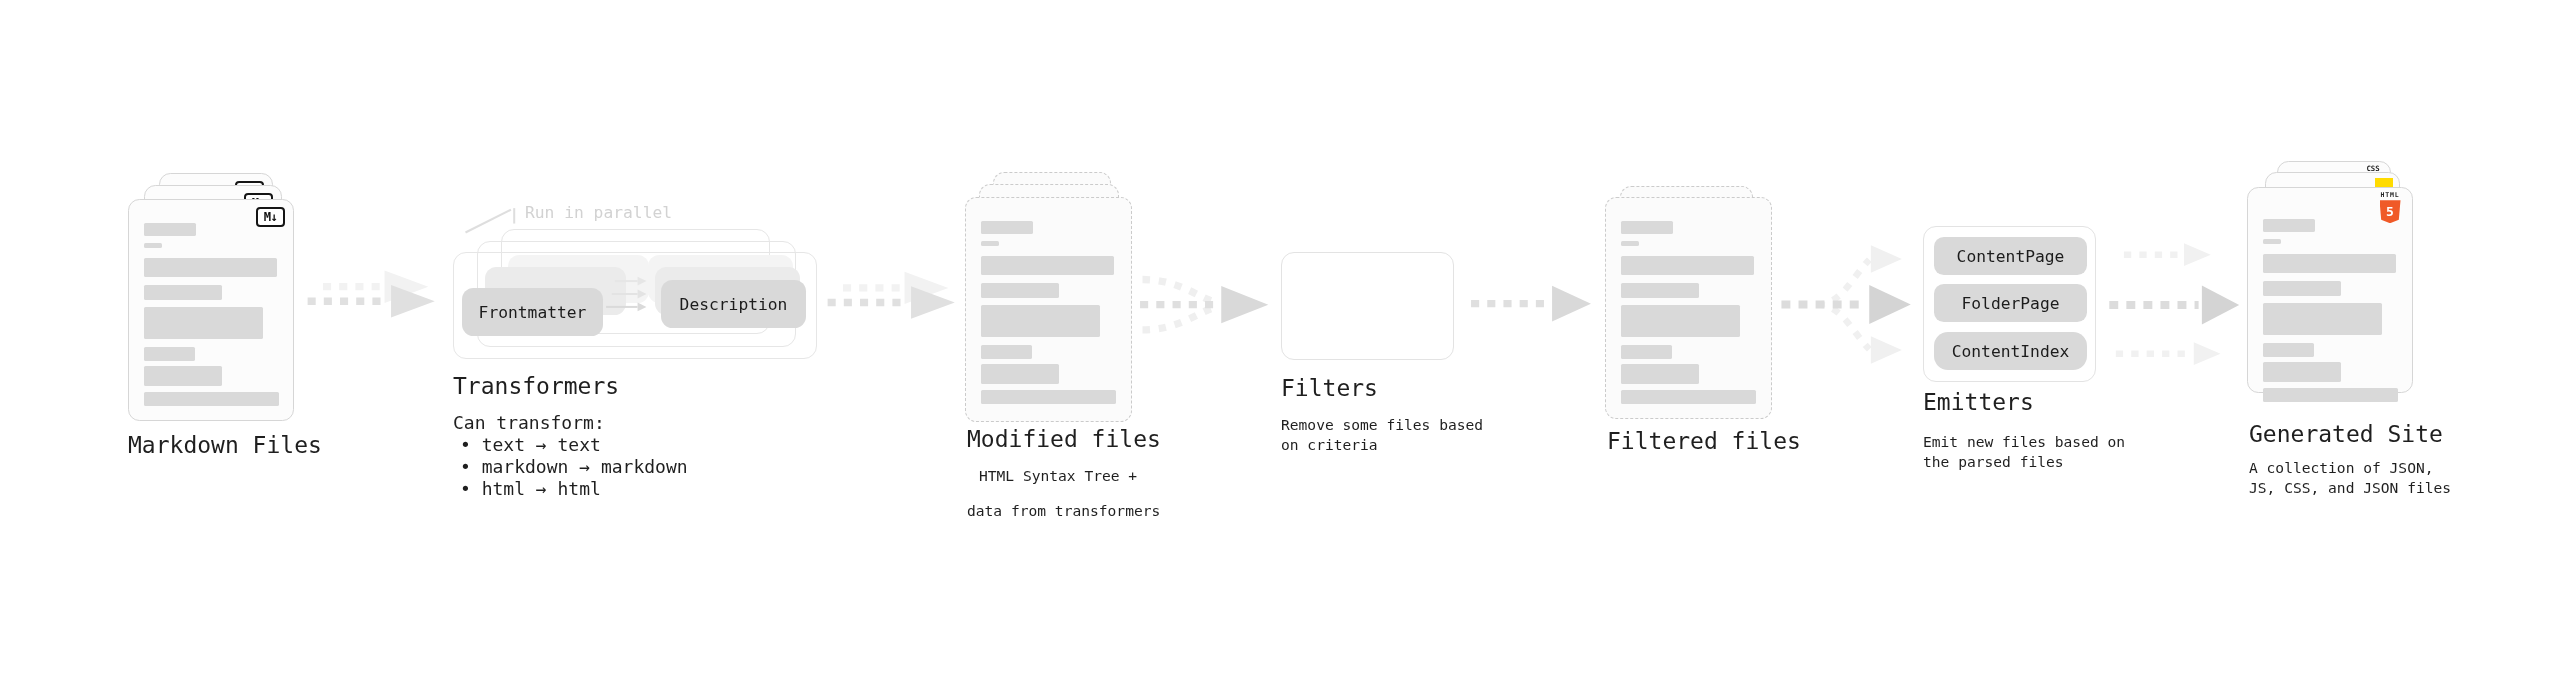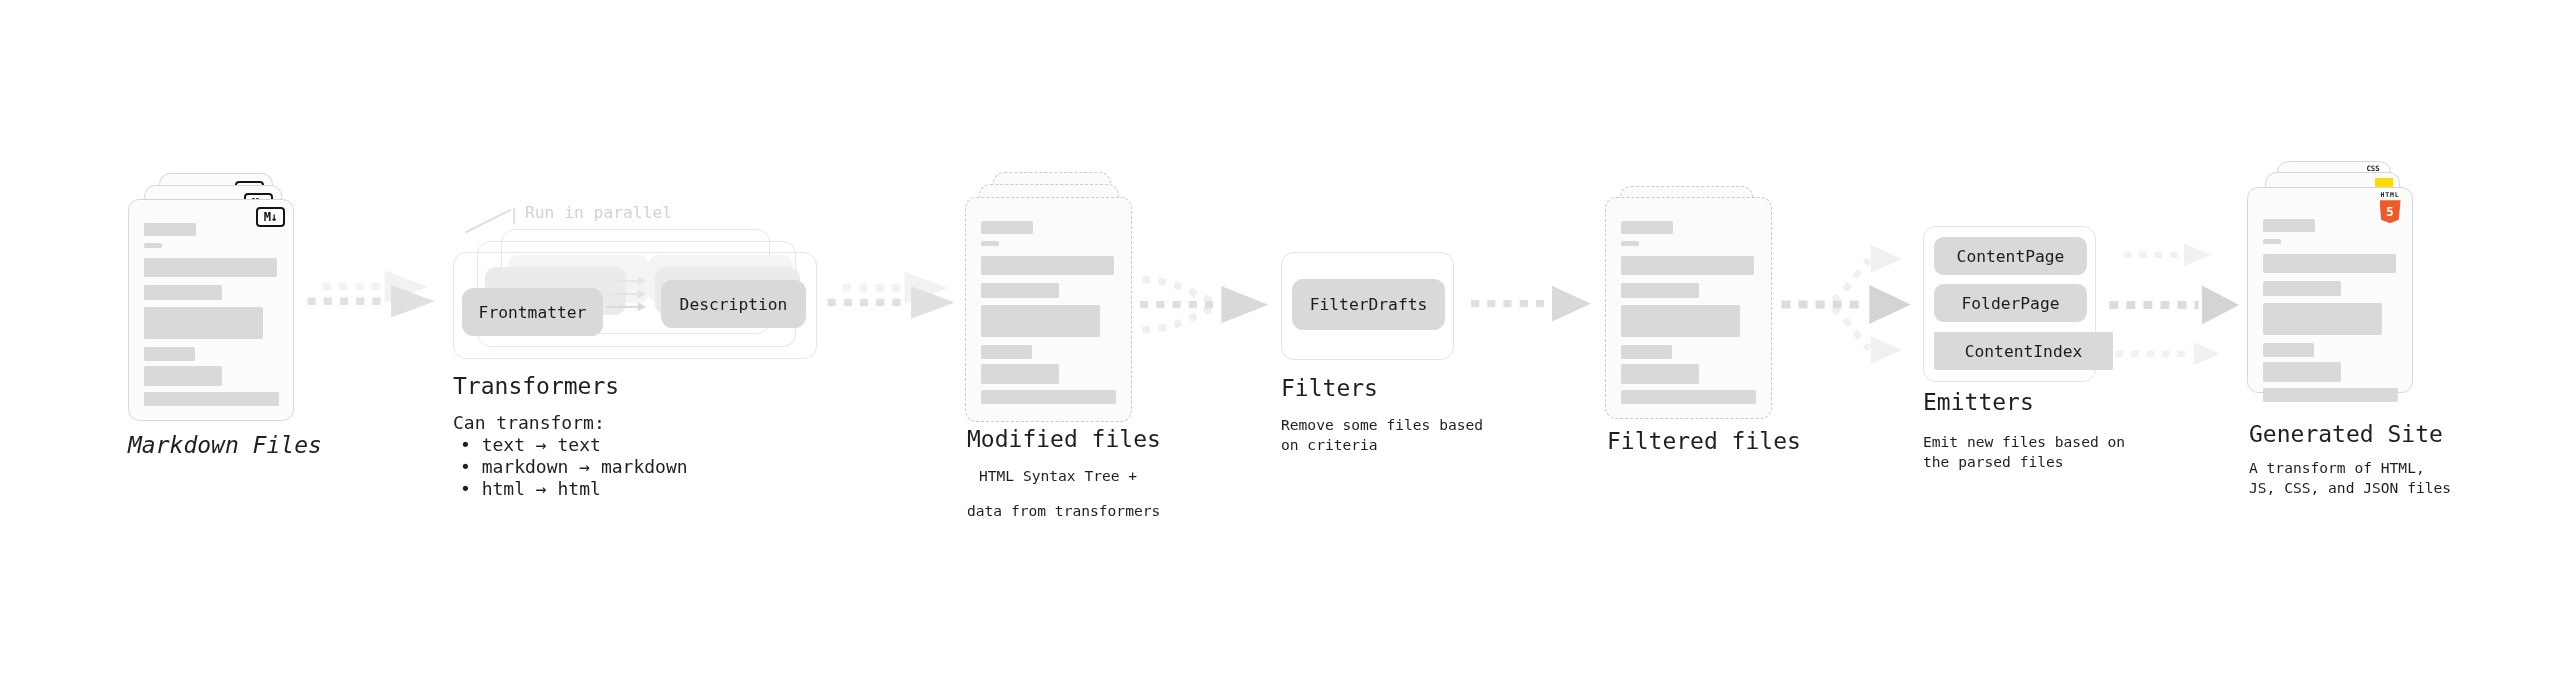--- a/index.html
+++ b/index.html
@@ -57,21 +57,21 @@
         <div class="b" style="width:18.7px;height:5.7px;margin-bottom:9.8px;"></div>
         <div class="b" style="width:133px;height:19.5px;margin-bottom:7.3px;"></div>
         <div class="b" style="width:78px;height:15.4px;margin-bottom:7.3px;"></div>
         <div class="b" style="width:119px;height:32px;margin-bottom:7.3px;"></div>
         <div class="b" style="width:51px;height:14px;margin-bottom:5.7px;"></div>
         <div class="b" style="width:78px;height:19.5px;margin-bottom:6.5px;"></div>
         <div class="b" style="width:135px;height:14px;"></div>
       </div>
     </div>
   </div>
-  <div class="lbl" style="left:128px;top:432px;font-style:italic;">Markdown Files</div>
+  <div class="lbl" style="left:128px;top:432px;">Markdown Files</div>
 
   <svg style="left:305px;top:264px;" width="134" height="81" viewBox="0 0 165 100">
     <g>
       <line x1="22" y1="28" x2="95" y2="28" stroke="#f2f2f2" stroke-width="9" stroke-dasharray="10 10"></line>
       <polygon points="98,8 98,48 152,28" fill="#f2f2f2"></polygon>
     </g>
     <g>
       <line x1="3" y1="46" x2="100" y2="46" stroke="#e0e0e0" stroke-width="9" stroke-dasharray="10 10"></line>
       <polygon points="106,26 106,66 160,46" fill="#e0e0e0"></polygon>
     </g>
@@ -148,23 +148,20 @@
   <div class="sub" style="left:967px;top:485px;margin-top:16px;">data from transformers</div>
 
   <svg style="left:1136px;top:268px;" width="138" height="75" viewBox="0 0 170 92">
     <path d="M8,14 C55,14 78,38 102,43" stroke="#efefef" stroke-width="9" stroke-dasharray="9 11" fill="none"></path>
     <path d="M8,76 C55,76 78,52 102,47" stroke="#efefef" stroke-width="9" stroke-dasharray="9 11" fill="none"></path>
     <line x1="5" y1="45" x2="100" y2="45" stroke="#dfdfdf" stroke-width="9" stroke-dasharray="10 10"></line>
     <polygon points="105,22 105,68 163,45" fill="#d9d9d9"></polygon>
   </svg>
 
   <div class="panel" style="left:1281px;top:252px;width:173px;height:108px;"></div>
-  <div class="pill" style="left:1292px;top:279px;width:153px;height:51px;">
-    <span>FilterDrafts</span>
-  </div>
   <div class="lbl" style="left:1281px;top:375px;">Filters</div>
   <div class="sub" style="left:1281px;top:415px;">Remove some files based</div>
   <div class="sub" style="left:1281px;top:435px;">on criteria</div>
 
   <svg style="left:1467px;top:280px;" width="128" height="49" viewBox="0 0 158 60">
     <line x1="5" y1="29" x2="100" y2="29" stroke="#dfdfdf" stroke-width="9" stroke-dasharray="10 10"></line>
     <polygon points="105,7 105,51 153,29" fill="#d9d9d9"></polygon>
   </svg>
 
   <div>
@@ -193,21 +190,21 @@
     <polygon points="112,59 112,107 163,83" fill="#d4d4d4"></polygon>
   </svg>
 
   <div class="panel" style="left:1923px;top:226px;width:173px;height:156px;"></div>
   <div class="pill" style="left:1934px;top:237px;width:153px;height:38px;border-radius:9.8px;">
     <span>ContentPage</span>
   </div>
   <div class="pill" style="left:1934px;top:284px;width:153px;height:38px;border-radius:9.8px;">
     <span>FolderPage</span>
   </div>
-  <div class="pill" style="left:1934px;top:332px;width:179px;height:38px;border-radius:2px;">
+  <div class="pill" style="left:1934px;top:332px;width:153px;height:38px;border-radius:14px;">
     <span>ContentIndex</span>
   </div>
   <div class="lbl" style="left:1923px;top:389px;">Emitters</div>
   <div class="sub" style="left:1923px;top:432px;">Emit new files based on</div>
   <div class="sub" style="left:1923px;top:452px;">the parsed files</div>
 
   <svg style="left:2109px;top:236px;" width="137" height="138" viewBox="0 0 168 170">
     <line x1="18" y1="23" x2="88" y2="23" stroke="#f1f1f1" stroke-width="8" stroke-dasharray="9 10"></line>
     <polygon points="92,9 92,37 125,23" fill="#f1f1f1"></polygon>
     <line x1="0" y1="85" x2="110" y2="85" stroke="#dcdcdc" stroke-width="10" stroke-dasharray="11 10"></line>
@@ -237,17 +234,17 @@
         <div class="b" style="width:133px;height:19.5px;margin-bottom:7.3px;"></div>
         <div class="b" style="width:78px;height:15.4px;margin-bottom:7.3px;"></div>
         <div class="b" style="width:119px;height:32px;margin-bottom:7.3px;"></div>
         <div class="b" style="width:51px;height:14px;margin-bottom:5.7px;"></div>
         <div class="b" style="width:78px;height:19.5px;margin-bottom:6.5px;"></div>
         <div class="b" style="width:135px;height:14px;"></div>
       </div>
     </div>
   </div>
   <div class="lbl" style="left:2249px;top:421px;">Generated Site</div>
-  <div class="sub" style="left:2249px;top:458px;">A transform of HTML,</div>
+  <div class="sub" style="left:2249px;top:458px;">A collection of JSON,</div>
   <div class="sub" style="left:2249px;top:478px;">JS, CSS, and JSON files</div>
 
 </div>
 
 
 </body></html>

